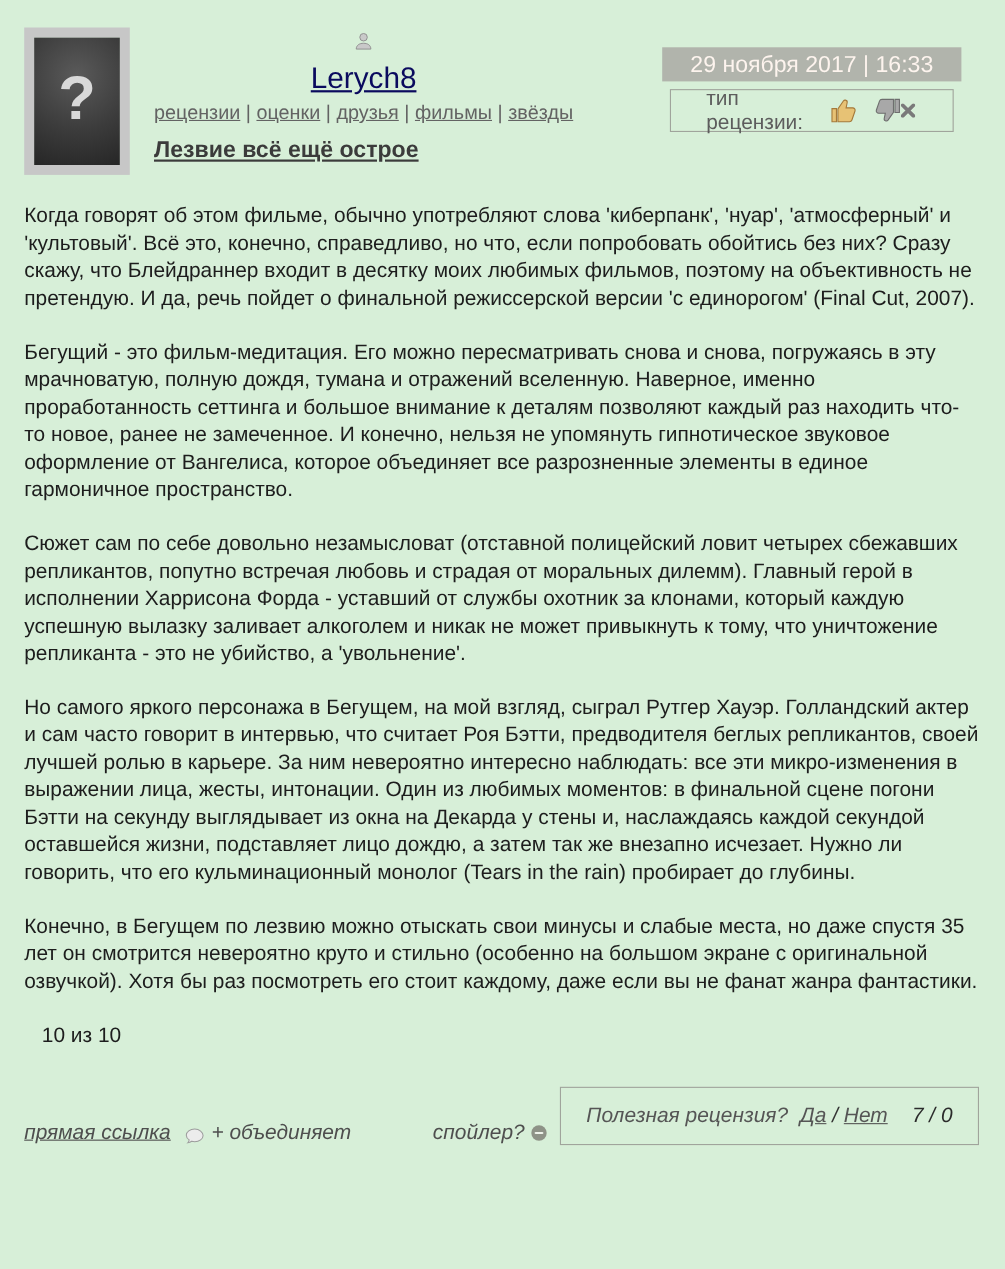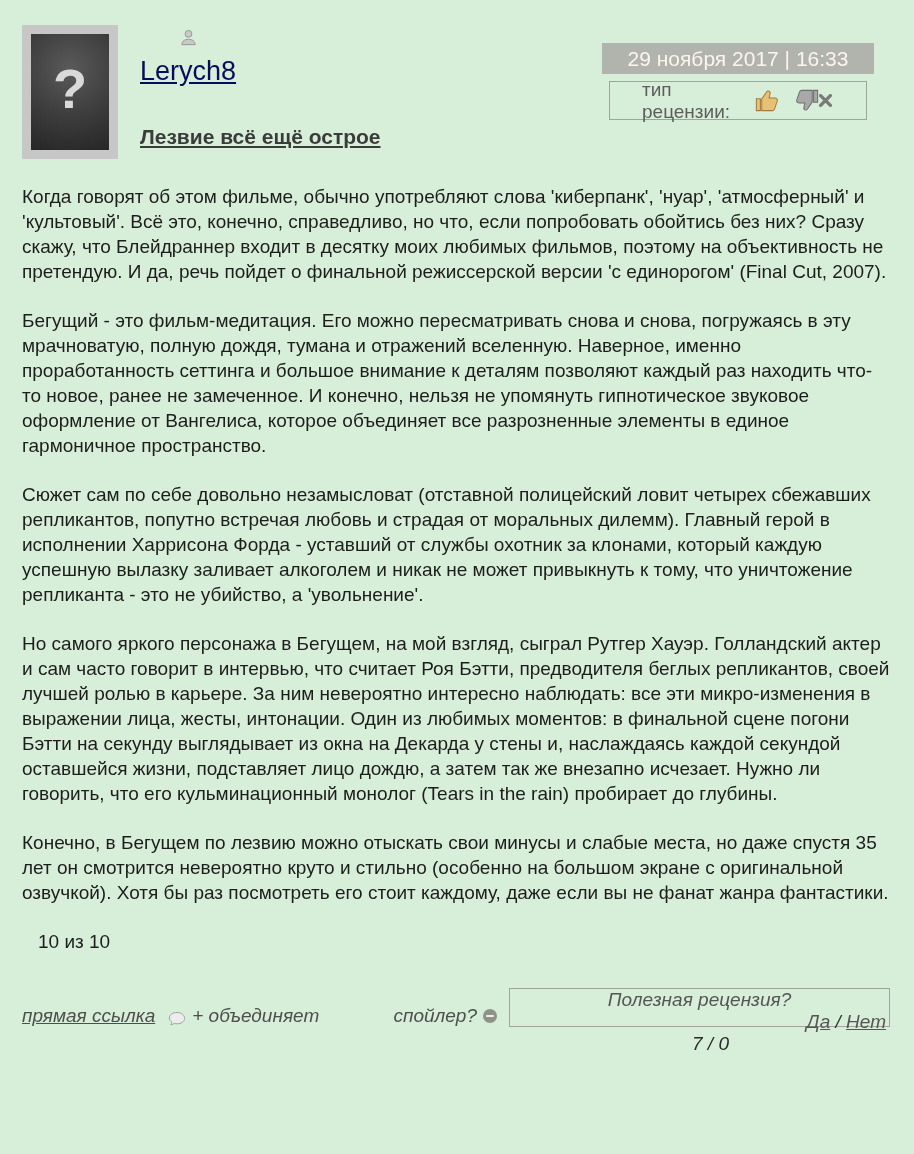--- a/index.html
+++ b/index.html
@@ -57,22 +57,22 @@
   .spoiler-label{color:var(--muted);}
   .spoiler-icon{
     width:14px;height:14px;border-radius:50%;background:#8e9287;position:relative;
     display:inline-block;margin-left:6px;
   }
   .spoiler-icon::after{
     content:"";position:absolute;left:3px;top:5.6px;width:8px;height:2.6px;
     background:#eef2ea;border-radius:1px;
   }
   .helpful-box{
-    margin-left:12px;width:381px;height:39px;border:1px solid var(--box-border);
-    display:flex;align-items:center;padding:0 3px;flex-direction:column;
+    margin-left:12px;width:381px;height:53px;border:1px solid var(--box-border);
+    display:flex;align-items:center;padding:0 23px;
   }
   .helpful-q{color:#555555;}
   .yes-no{margin-left:auto;color:#333;}
   .yes-no a{color:#555555;text-decoration:underline;}
   .votes{margin-left:22px;color:#2b2b2b;}
 </style>
 </head>
 <body>
 
 <div class="header">
@@ -83,20 +83,21 @@
   <div class="user-block">
     <div class="user-row">
       <span class="user-icon">
         <svg width="19" height="19" viewBox="0 0 24 24">
           <circle cx="12" cy="7.4" r="4.3" fill="#c9c9c9" stroke="#8f8f8f" stroke-width="1.1"></circle>
           <path d="M3.6 21c0-4.4 3.7-6.7 8.4-6.7s8.4 2.3 8.4 6.7z" fill="#c9c9c9" stroke="#8f8f8f" stroke-width="1.1"></path>
         </svg>
       </span>
       <a class="username">Lerych8</a>
     </div>
+    <div class="user-nav"><a class="nav-link">рецензии</a><span class="sep"> | </span><a class="nav-link">оценки</a><span class="sep"> | </span><a class="nav-link">друзья</a><span class="sep"> | </span><a class="nav-link">фильмы</a><span class="sep"> | </span><a class="nav-link">звёзды</a></div>
   </div>
 
   <div class="review-title">Лезвие всё ещё острое</div>
 
   <div class="right-col">
     <div class="date-bar">29 ноября 2017 | 16:33</div>
     <div class="type-box">
       <span class="type-label">тип рецензии:</span>
       <span class="thumb up">
         <svg width="27" height="27" viewBox="0 0 24 24">

